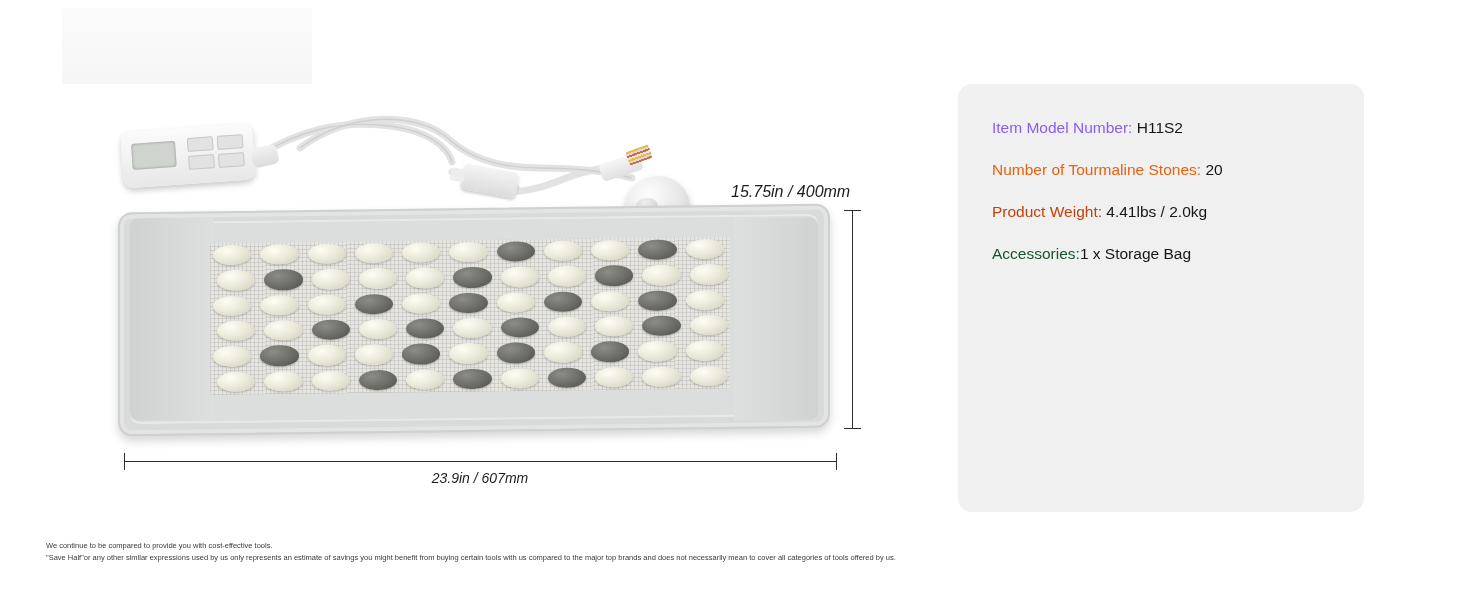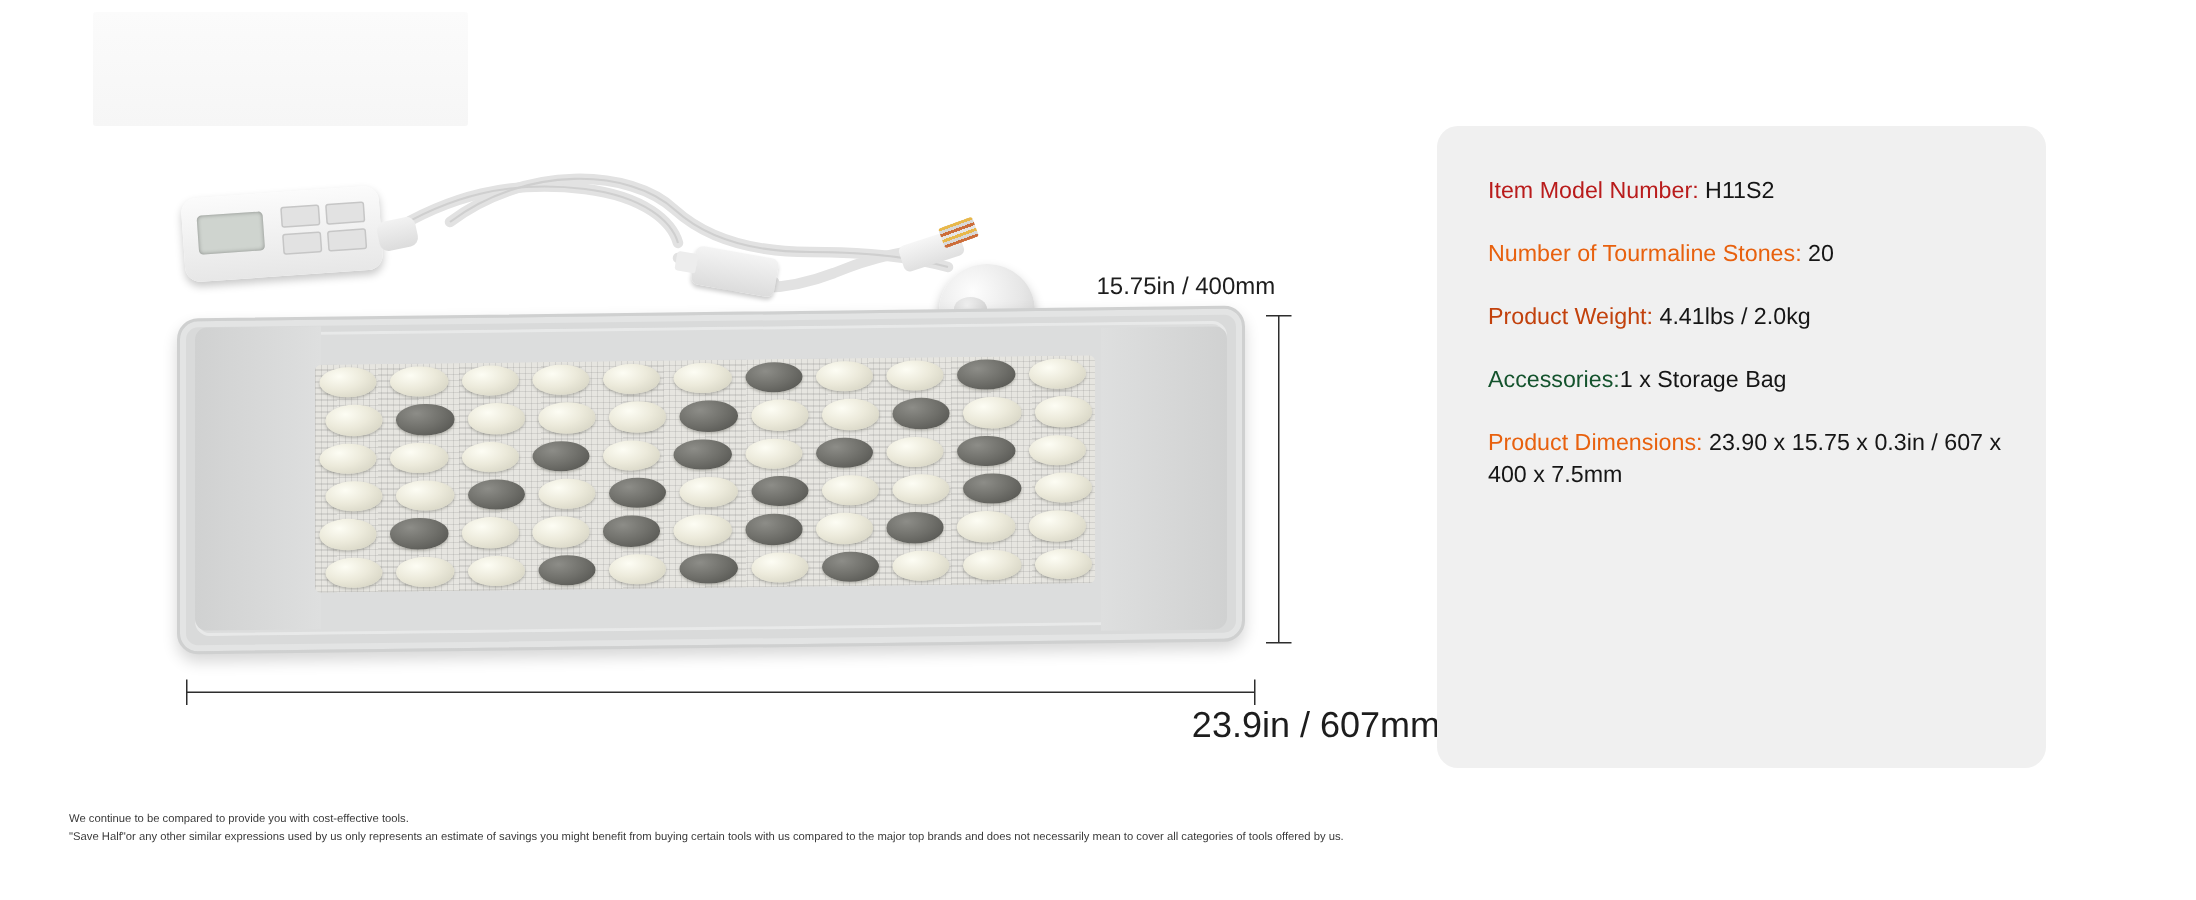--- a/index.html
+++ b/index.html
@@ -16,20 +16,21 @@
     color: #222;
   }
 
   
   #product-figure {
     position: absolute;
     left: 0;
     top: 0;
     width: 900px;
     height: 520px;
+    font-style: italic;
   }
 
   
   .light-panel {
     position: absolute;
     left: 62px;
     top: 8px;
     width: 250px;
     height: 76px;
     background: linear-gradient(180deg, #fbfbfb 0%, #f6f6f6 100%);
@@ -276,22 +277,22 @@
     height: 17px;
     background: #2d2d2d;
   }
   .dim-h-cap-left { left: 124px; }
   .dim-h-cap-right { left: 836px; }
   .dim-h-label {
     position: absolute;
     left: 0;
     top: 470px;
     width: 960px;
-    text-align: right;
-    font-size: 24px;
+    text-align: center;
+    font-size: 14px;
     color: #1d1d1d;
   }
 
   
   #spec-card {
     position: absolute;
     left: 958px;
     top: 84px;
     width: 406px;
     height: 428px;
@@ -447,24 +448,23 @@
   <div class="dim-v-label">15.75in / 400mm</div>
 
   <div class="dim-h-cap-left"></div>
   <div class="dim-h-line"></div>
   <div class="dim-h-cap-right"></div>
   <div class="dim-h-label">23.9in / 607mm</div>
 </div>
 
 <div id="spec-card">
   <div class="spec-list" id="spec-list">
-      <div class="spec-row"><span class="spec-label" style="color: #b91c1c;">Item Model Number:</span><span class="spec-value"> H11S2</span></div>
+      <div class="spec-row"><span class="spec-label" style="color: #8b5cf6;">Item Model Number:</span><span class="spec-value"> H11S2</span></div>
       <div class="spec-row"><span class="spec-label" style="color: rgb(232, 97, 14);">Number of Tourmaline Stones:</span><span class="spec-value"> 20</span></div>
       <div class="spec-row"><span class="spec-label" style="color: #c2410c;">Product Weight:</span><span class="spec-value"> 4.41lbs / 2.0kg</span></div>
       <div class="spec-row"><span class="spec-label" style="color: #14532d;">Accessories:</span><span class="spec-value">1 x Storage Bag</span></div>
-      <div class="spec-row"><span class="spec-label" style="color: rgb(232, 97, 14);">Product Dimensions:</span><span class="spec-value"> 23.90 x 15.75 x 0.3in / 607 x 400 x 7.5mm</span></div>
     </div>
 </div>
 
 <div id="disclaimer">
   <div>We continue to be compared to provide you with cost-effective tools.</div>
   <div>"Save Half"or any other similar expressions used by us only represents an estimate of savings you might benefit from buying certain tools with us compared to the major top brands and does not necessarily mean to cover all categories of tools offered by us.</div>
 </div>
 
 </body></html>

